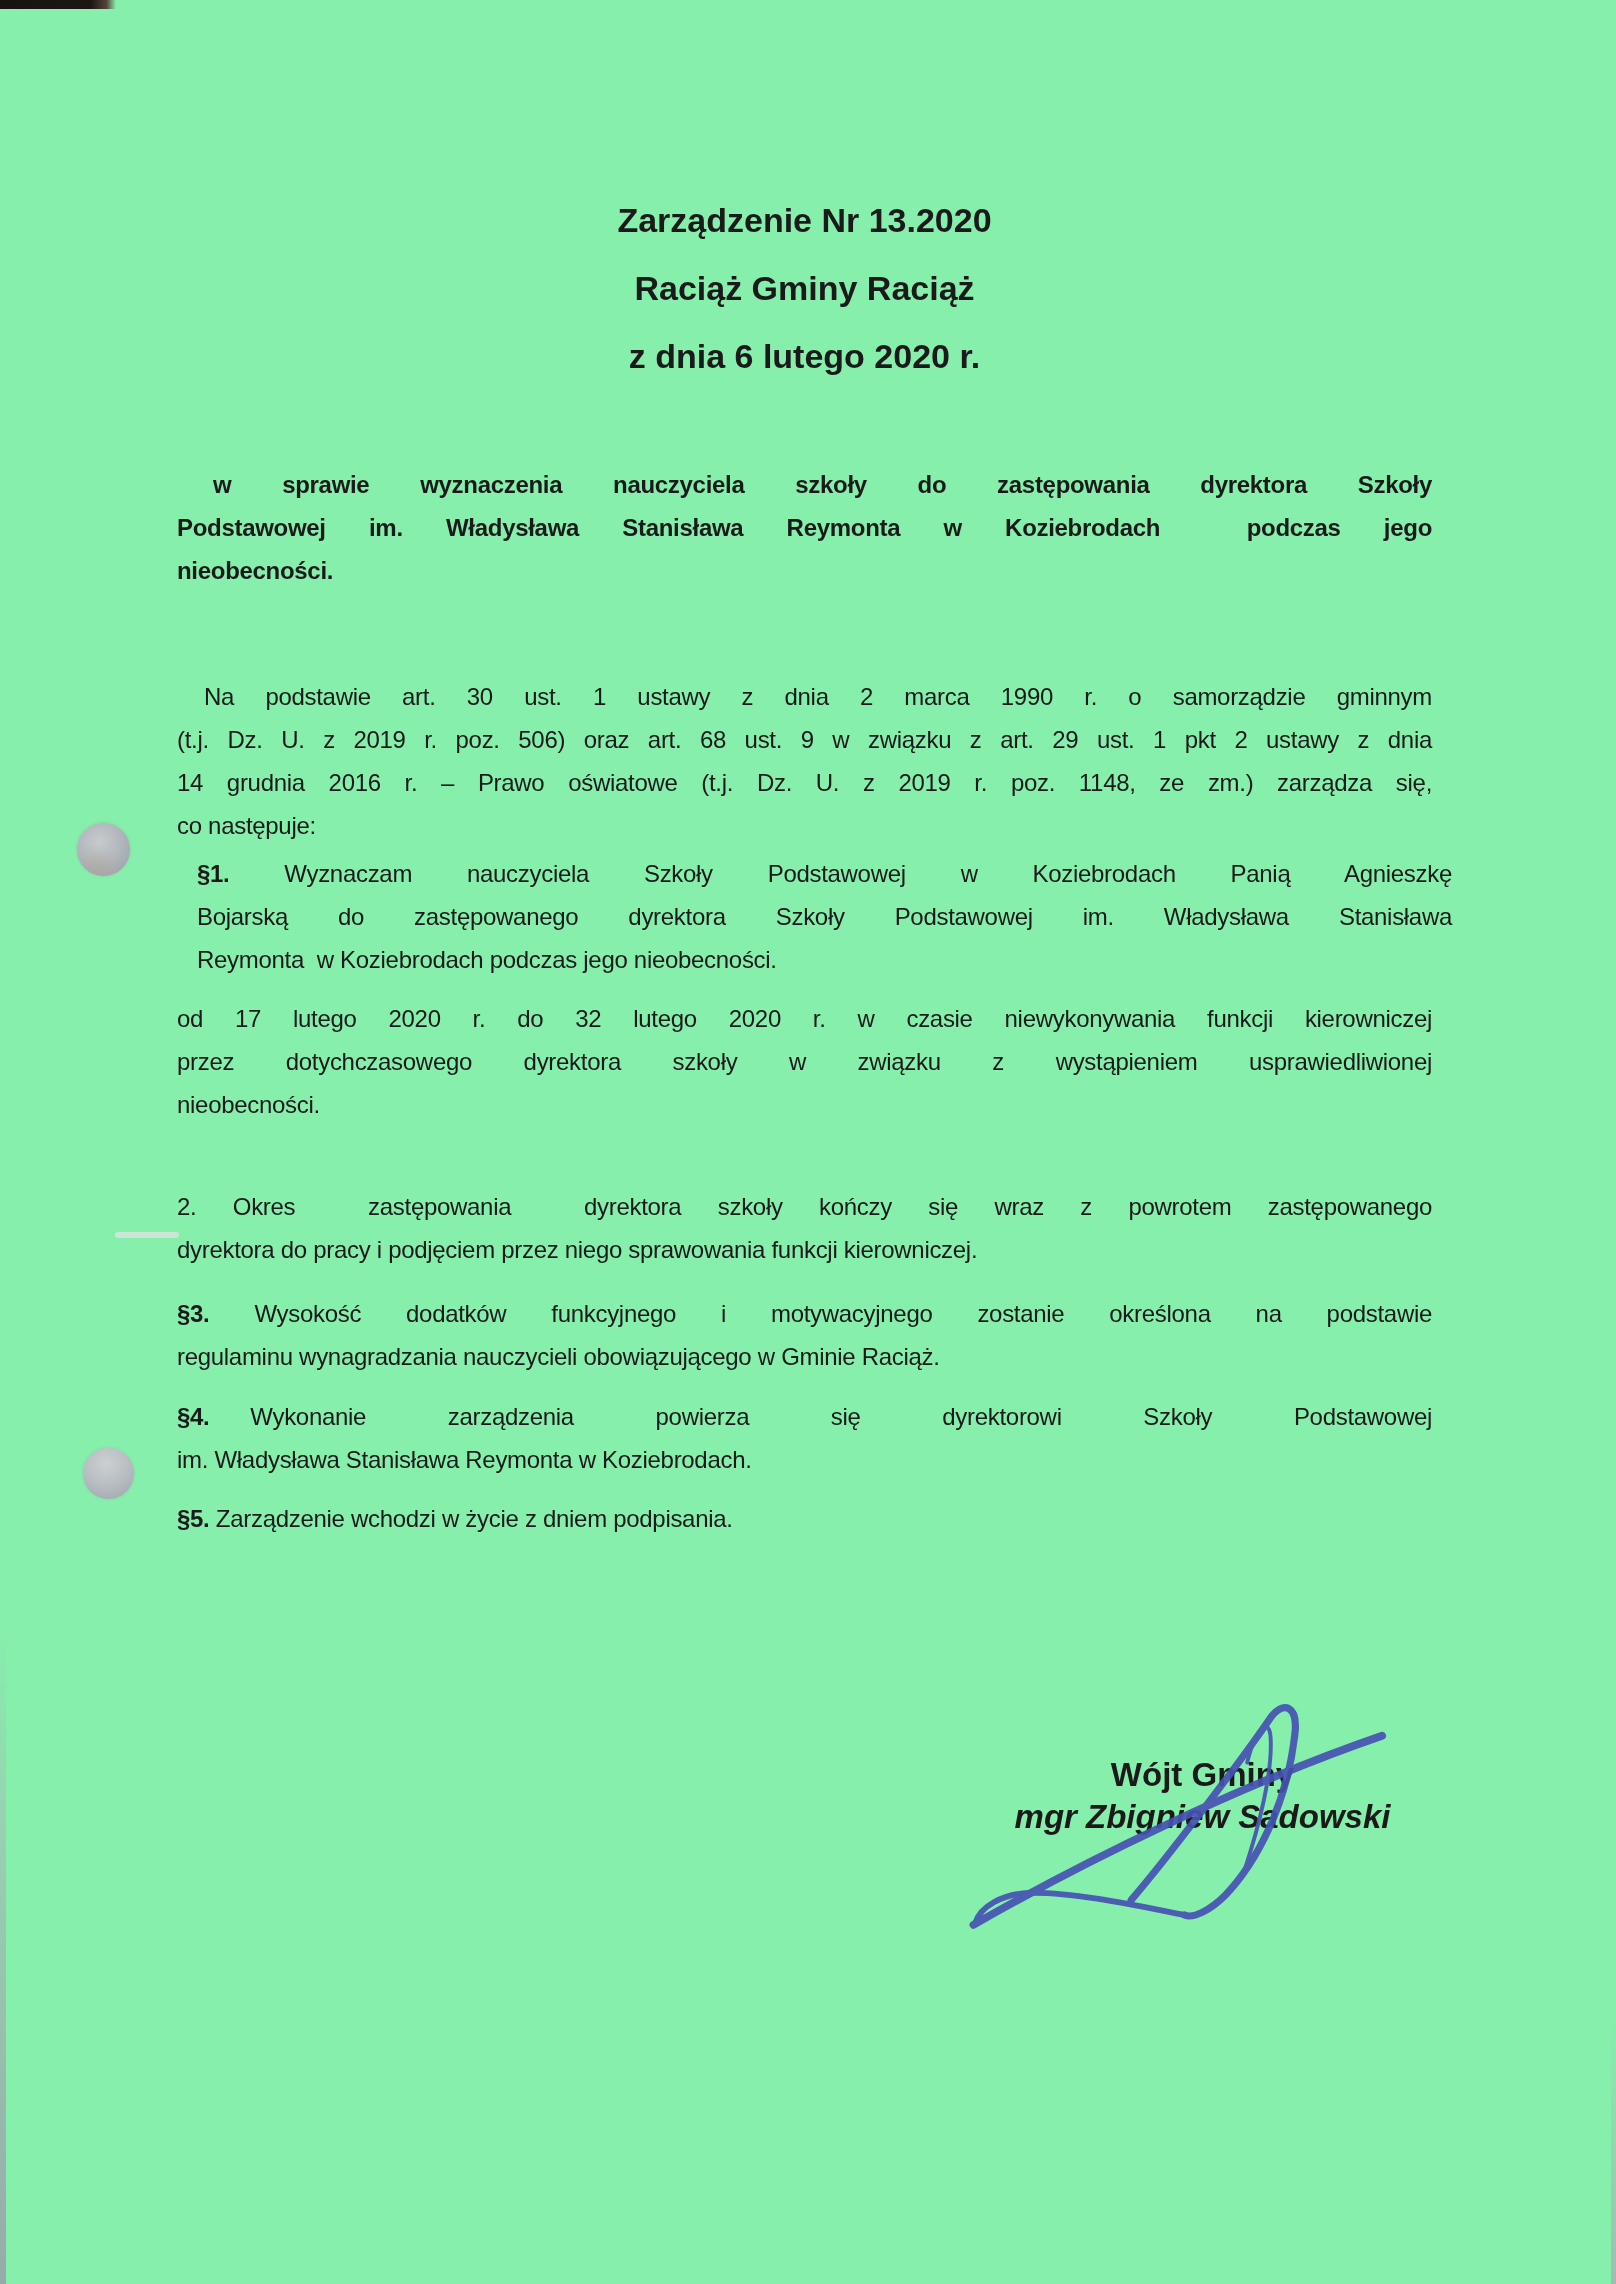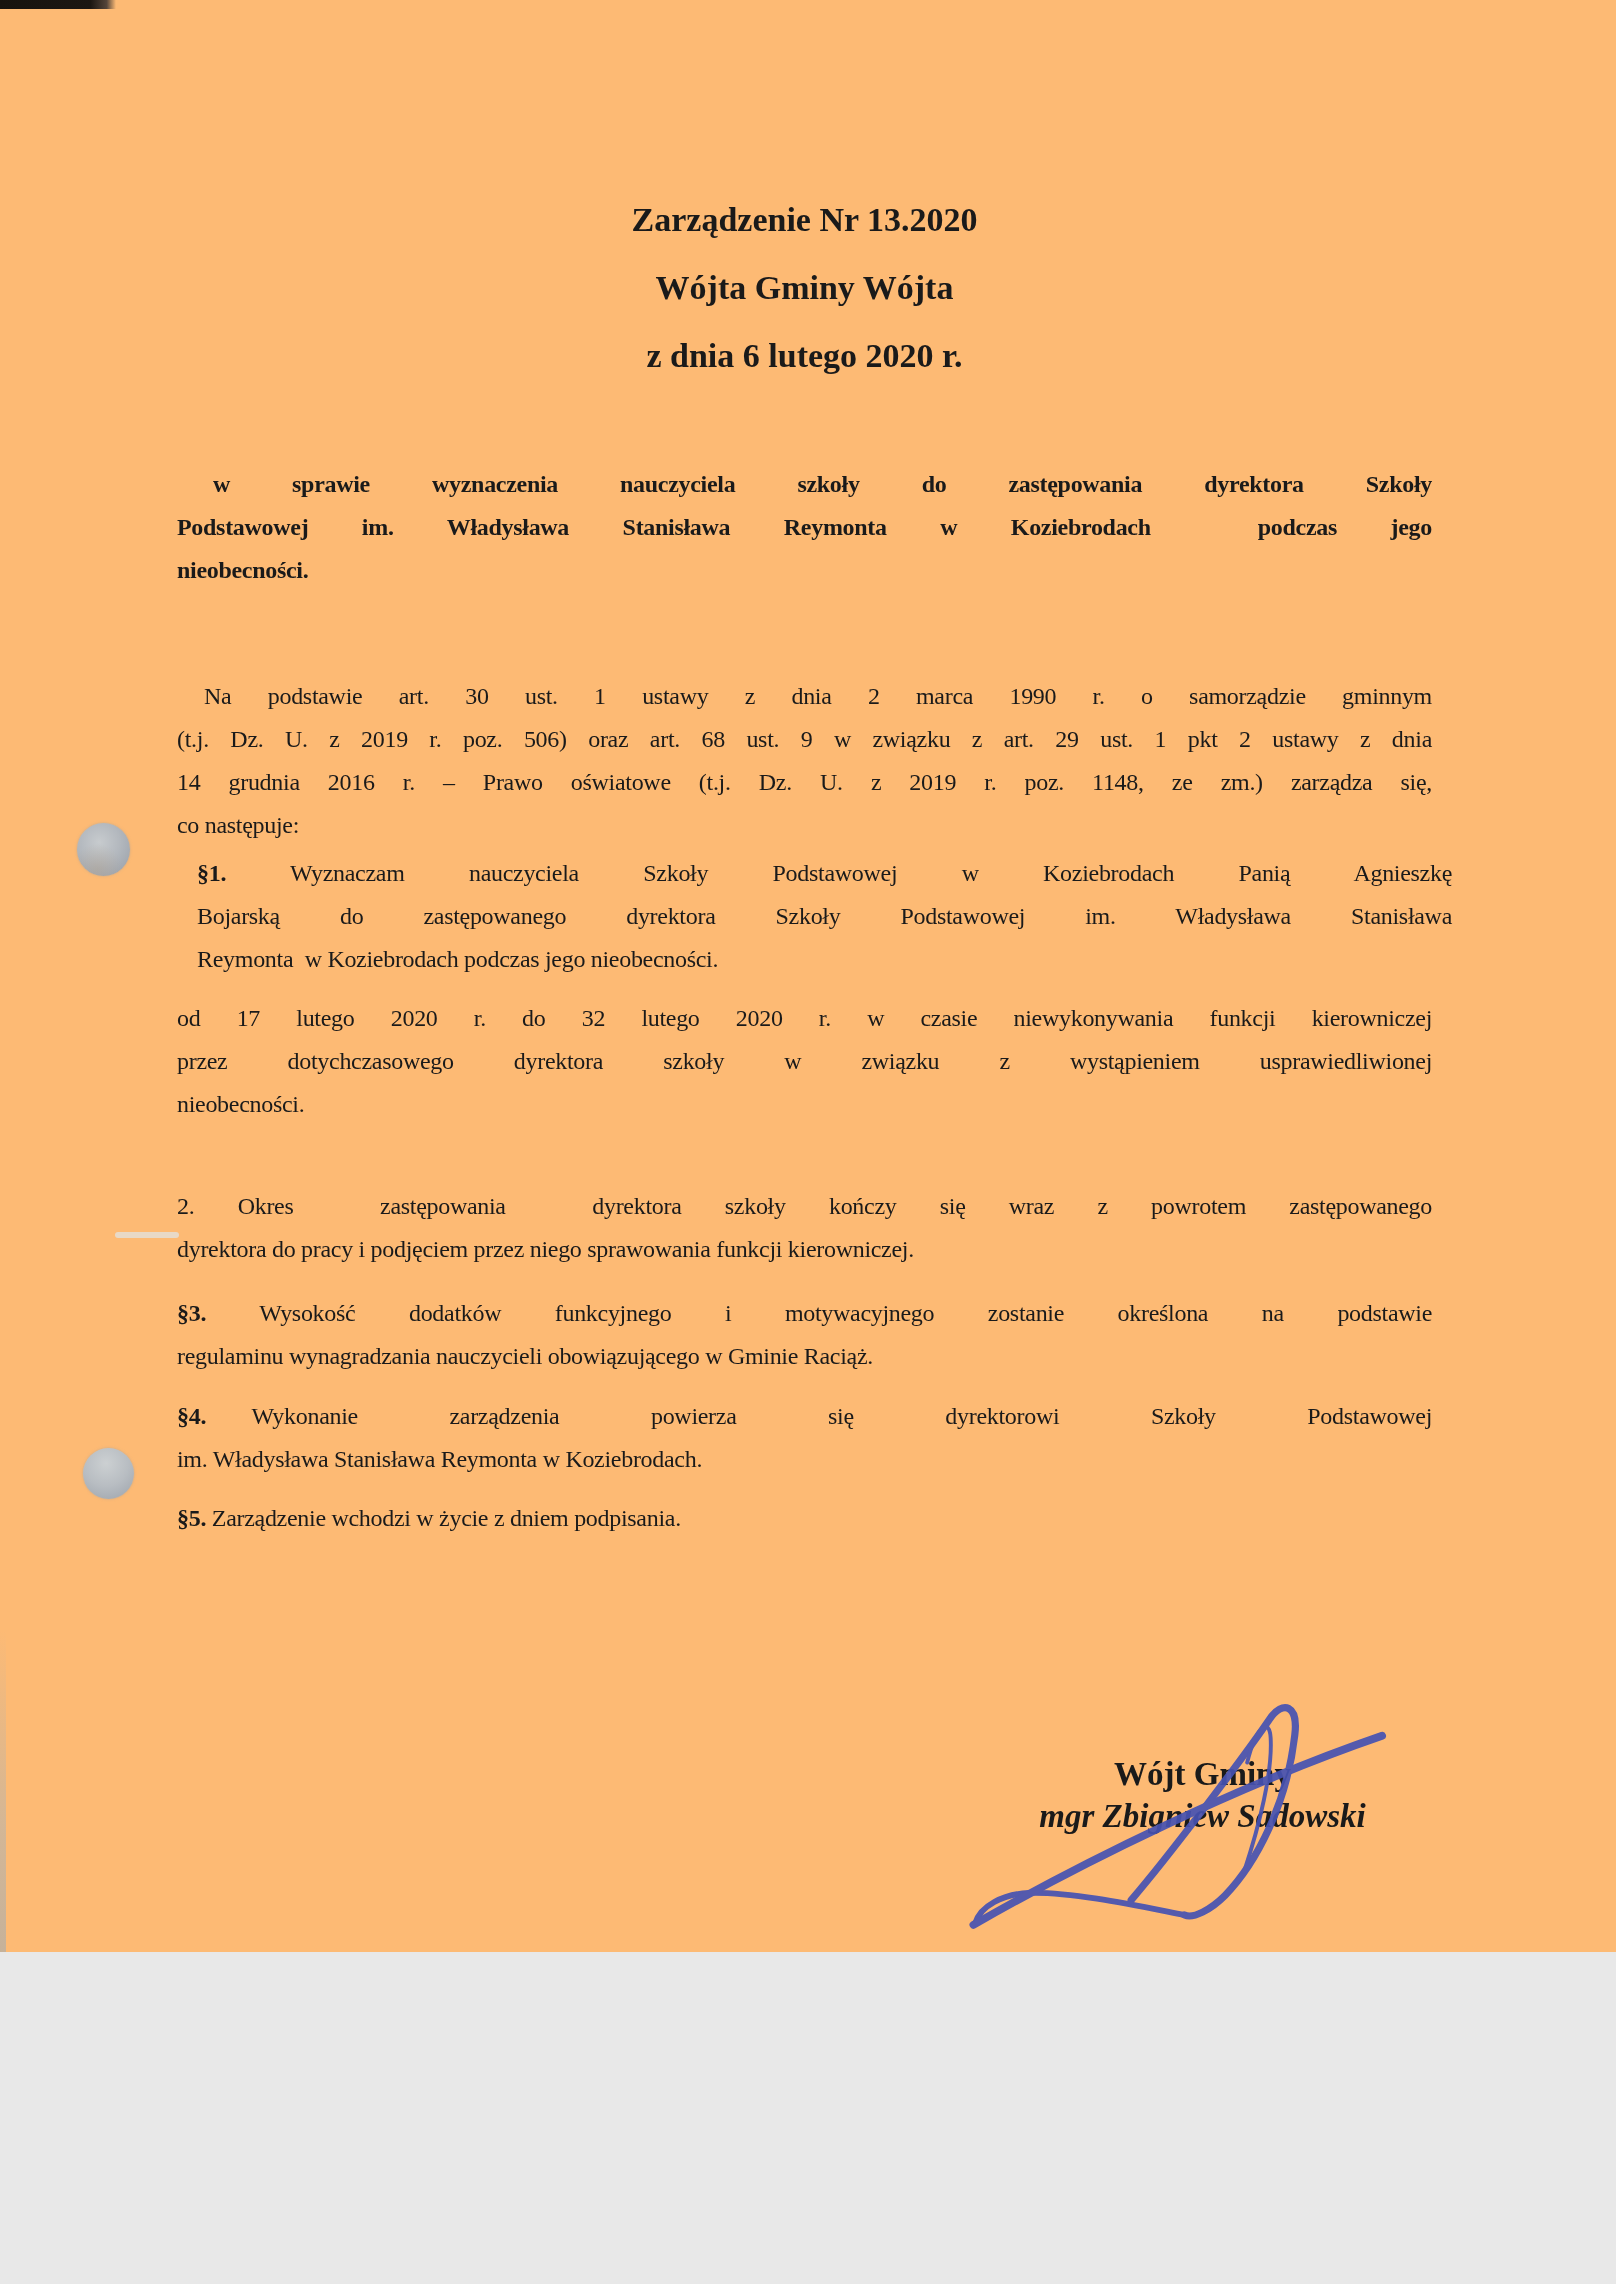--- a/index.html
+++ b/index.html
@@ -1,21 +1,21 @@
 <!DOCTYPE html>
 <html style="font-size:10.4px"><head>
 <meta charset="utf-8">
 <style>
   html,body{margin:0;padding:0;background:#e8e8e8;}
   .page{
     position:relative;
-    width:1617px;height:1952px;
-    background:#fdba74;
+    width:1617px;height:2284px;
+    background:#86efac;
     overflow:hidden;
-    font-family:Liberation Serif, serif;
+    font-family:Liberation Sans, sans-serif;
     color:#1a1a1a;
   }
   
   .corner-mark{
     position:absolute;left:0;top:0;width:116px;height:8.5px;
     background:linear-gradient(to right,#17130e 0%,#1c1712 78%,#54453a 92%,rgba(84,69,58,0) 100%);
   }
   .edge-left{
     position:absolute;left:0;top:1630px;width:5.9px;height:654px;
     background:linear-gradient(to bottom,rgba(170,179,184,0) 0%,rgba(170,179,184,.5) 30%,rgba(152,163,169,.9) 100%);
@@ -86,21 +86,21 @@
 
   <div class="corner-mark"></div>
   <div class="edge-left"></div>
   <div class="edge-right"></div>
   <div class="dash-artifact"></div>
   <div class="hole hole-top"></div>
   <div class="hole hole-bottom"></div>
 
   <div class="title-block">
     <div class="tl">Zarządzenie Nr 13.2020</div>
-    <div class="tl">Wójta Gminy Wójta</div>
+    <div class="tl">Raciąż Gminy Raciąż</div>
     <div class="tl">z dnia 6 lutego 2020 r.</div>
   </div>
 
   <div class="para" id="para-0">
       <div class="tline">w sprawie wyznaczenia nauczyciela szkoły do zastępowania dyrektora Szkoły</div>
       <div class="tline">Podstawowej im. Władysława Stanisława Reymonta w Koziebrodach&nbsp; podczas jego</div>
       <div class="tline last">nieobecności.</div>
     </div>
   <div class="para" id="para-1">
       <div class="tline">Na podstawie art. 30 ust. 1 ustawy z dnia 2 marca 1990 r. o samorządzie gminnym</div>

